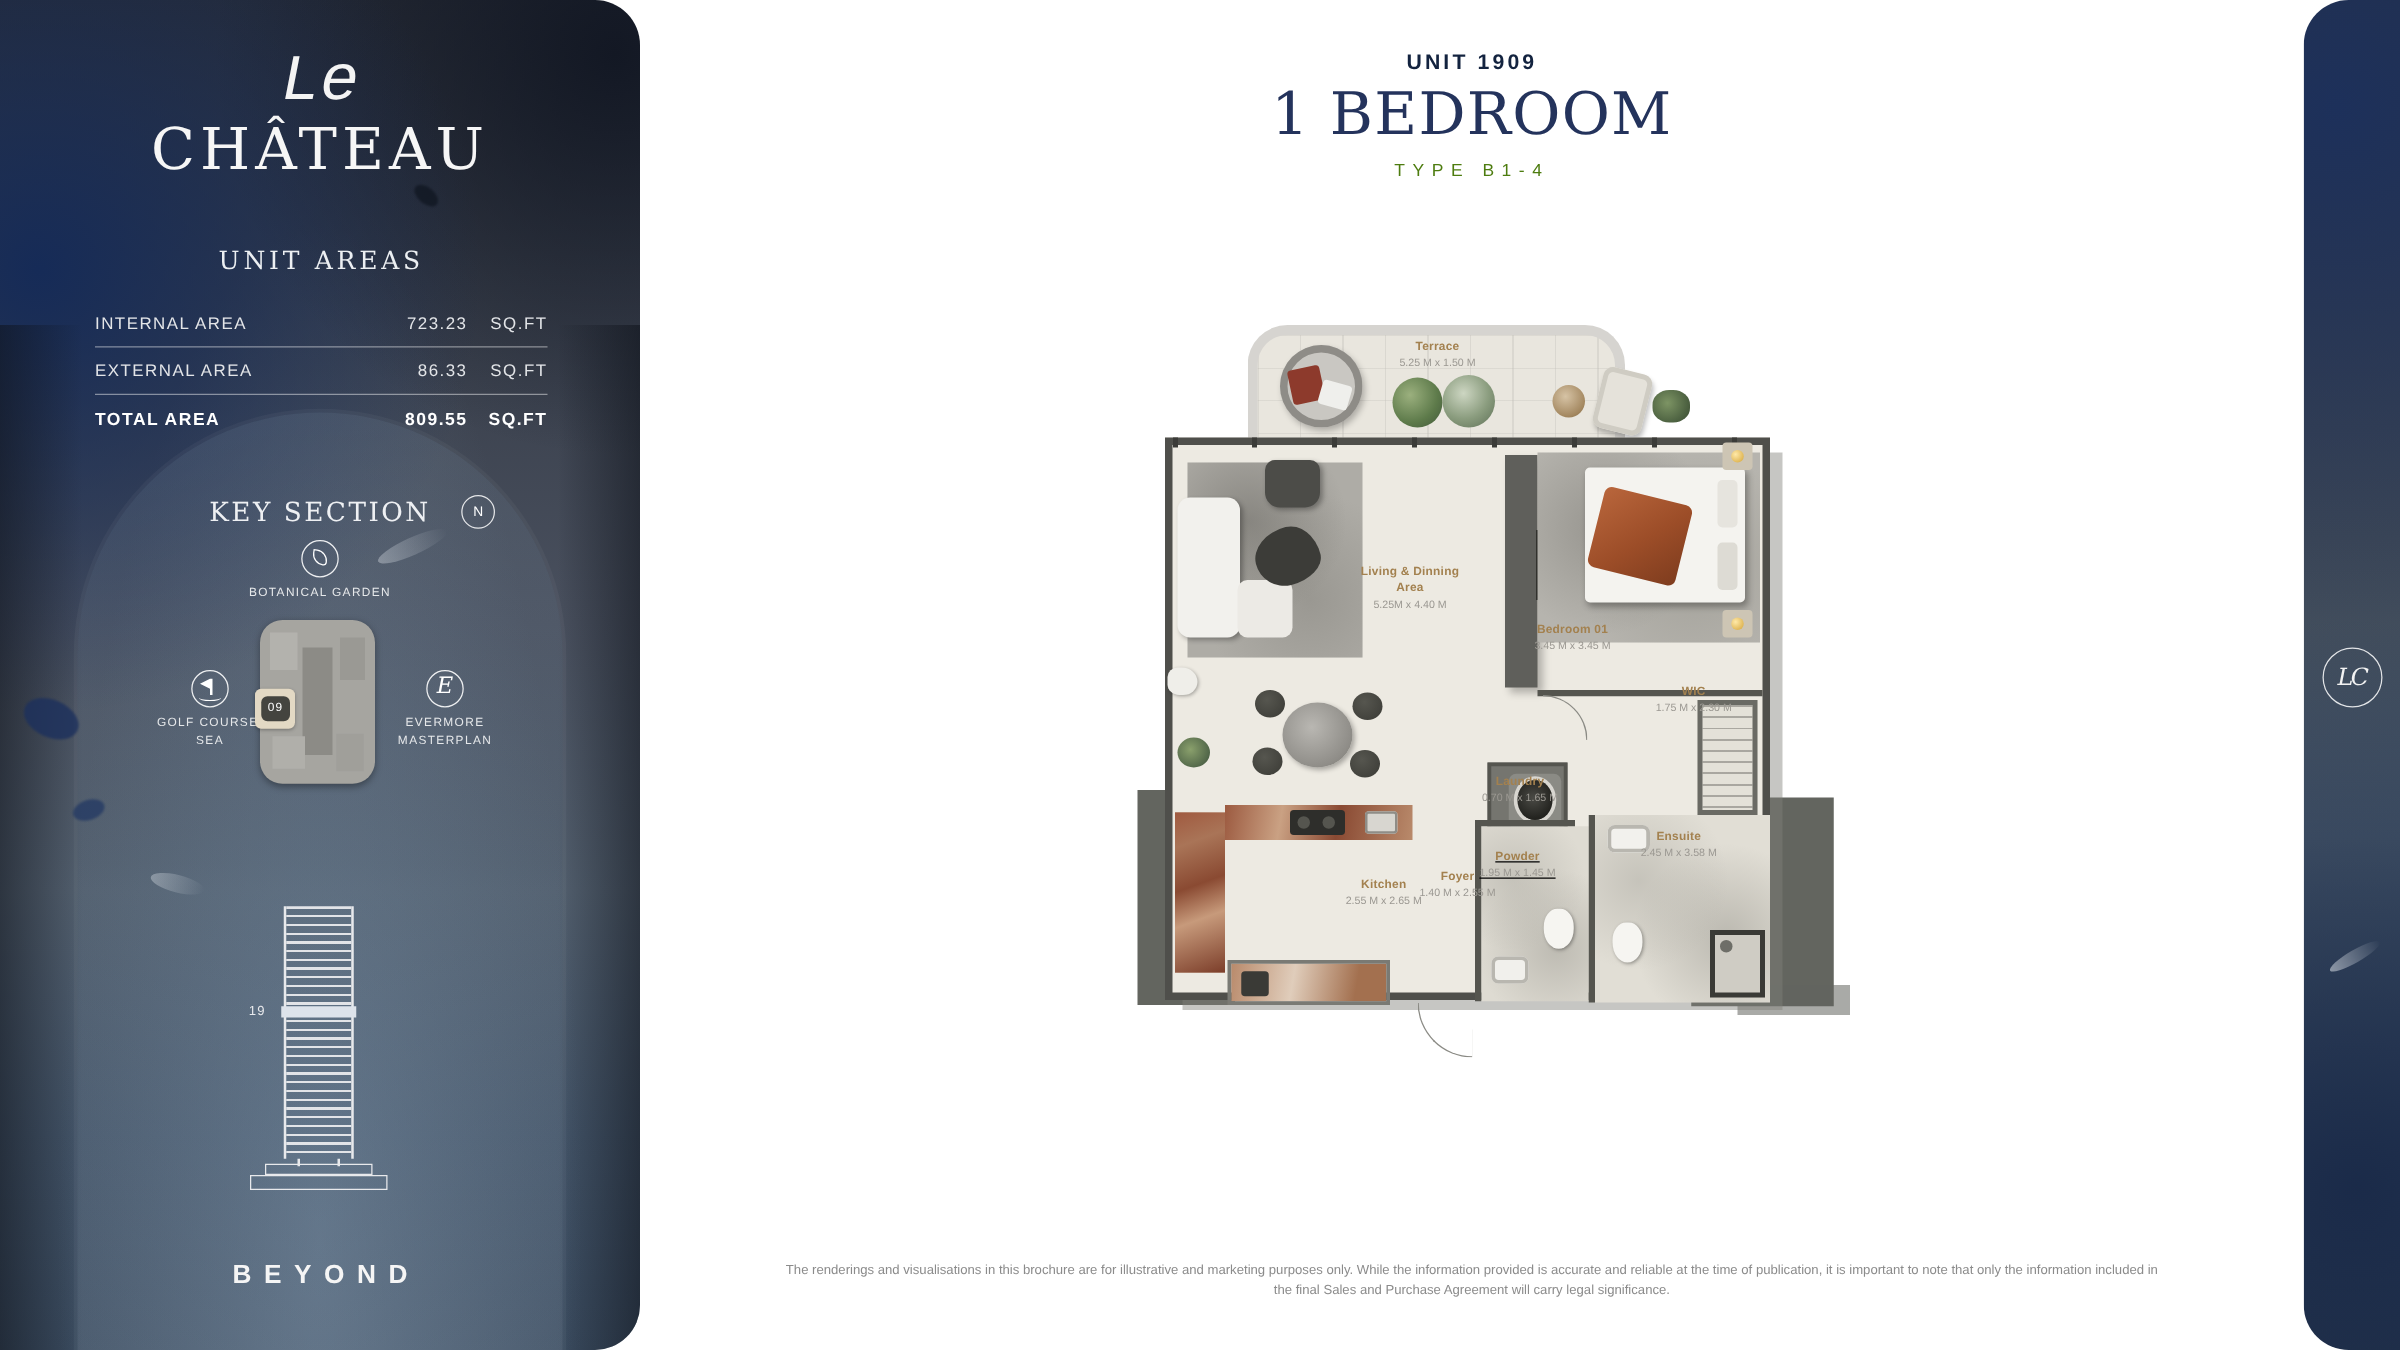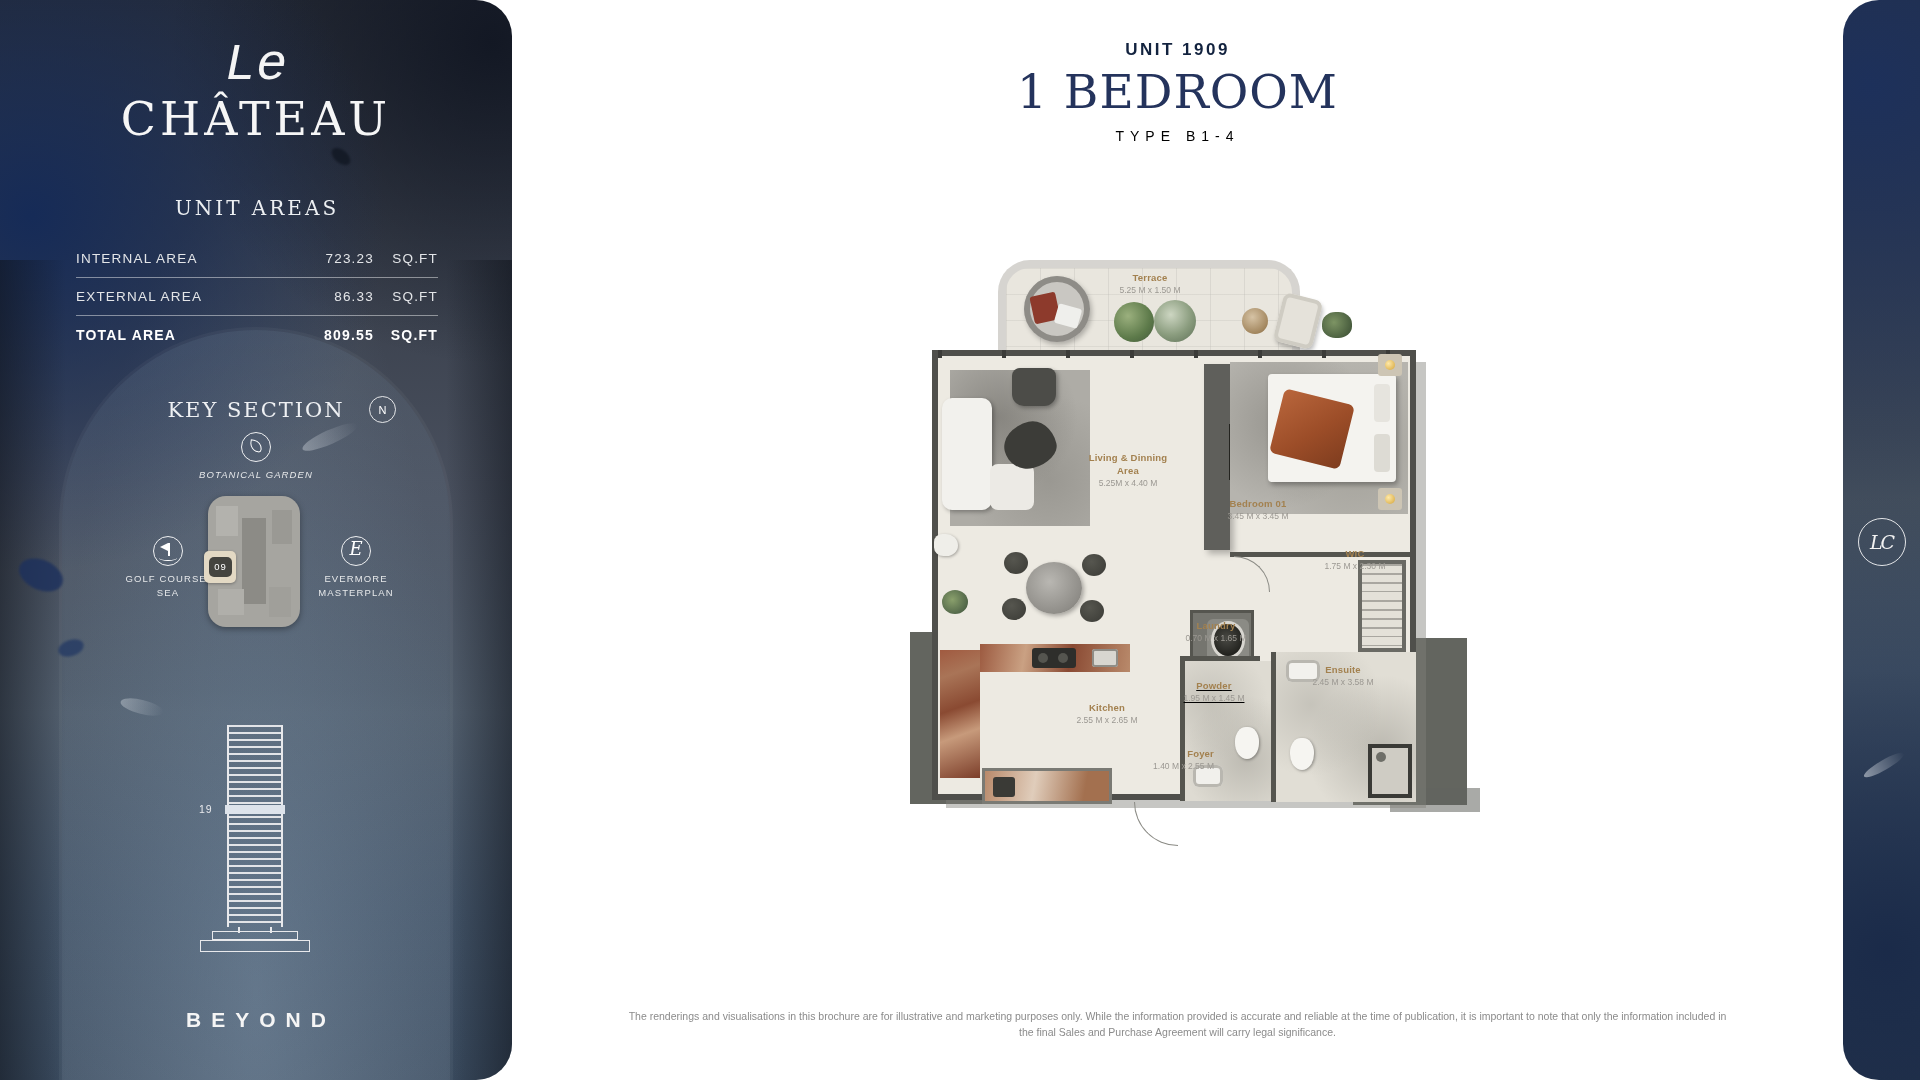--- a/index.html
+++ b/index.html
@@ -55,21 +55,21 @@
   .key-title { position:absolute; left:0; width:512px; text-align:center;
     font-family:"DejaVu Serif", serif; font-size:21px; letter-spacing:2px; color:#eef0f3; }
   .compass { position:absolute; left:369px; top:-2px; width:27px; height:27px;
     border:1.3px solid rgba(255,255,255,.85); border-radius:50%; text-align:center;
     line-height:26px; font-size:11px; color:#fff; letter-spacing:0; }
 
   .landmark { position:absolute; text-align:center; color:#e9ebee; }
   .lm-circle { width:30px; height:30px; border:1.4px solid rgba(255,255,255,.9);
     border-radius:50%; margin:0 auto 6px auto; position:relative; }
   .lm-lines { font-size:9.5px; letter-spacing:1.1px; line-height:1.5; color:#e6e8ea; }
-  .lm-top { left:176px; top:432px; width:160px;font-style:italic; }
+  .lm-top { left:176px; top:432px; width:160px; }
   .lm-left { left:118px; top:536px; width:100px; }
   .lm-right { left:296px; top:536px; width:120px; }
   .lm-bottom { left:176px; top:640px; width:160px; }
 
   .leaf { position:absolute; left:8px; top:7px; width:12px; height:12px;
     border:1.4px solid #fff; border-radius:0 100% 4px 100%; transform:rotate(8deg); }
   .golf-pole { position:absolute; left:14px; top:6px; width:1.5px; height:13px; background:#fff; }
   .golf-flag { position:absolute; left:6px; top:6px; width:0; height:0;
     border-top:4px solid transparent; border-bottom:4px solid transparent; border-right:8px solid #fff; }
   .golf-ground { position:absolute; left:5px; top:18px; width:18px; height:6px;
@@ -120,21 +120,21 @@
     width:48px; height:48px; border:1.2px solid rgba(255,255,255,.85); border-radius:50%;
     text-align:center; line-height:46px; font-family:"DejaVu Serif", serif; font-style:italic;
     font-size:19px; color:#f2f2f2; letter-spacing:-2px; }
 
   
   .main { position:absolute; left:512px; top:0; width:1331px; height:860px; }
   .plan-header { position:absolute; left:0; top:40px; width:1331px; text-align:center; }
   .hd-unit { font-size:17px; font-weight:bold; letter-spacing:2.5px; color:#13233f; }
   .hd-title { font-family:"DejaVu Serif", serif; font-size:47px; color:#24335c;
     letter-spacing:1px; margin-top:6px; line-height:1.1; }
-  .hd-type { font-size:14px; letter-spacing:6px; color:#000000; margin-top:10px; }
+  .hd-type { font-size:14px; letter-spacing:6px; color:#4d7c0f; margin-top:10px; }
 
   .disclaimer { position:absolute; left:50%; transform:translateX(-50%); top:1008px;
     width:1110px; text-align:center; font-size:10.5px; line-height:1.55; color:#8b8b8b; }
 
   
   .floorplan { position:absolute; left:398px; top:258px; width:558px; height:552px; }
 
   .terrace { position:absolute; left:88px; top:2px; width:302px; height:96px;
     border:8px solid #d6d4d0; border-bottom:none; border-radius:32px 32px 0 0;
     background:
@@ -265,21 +265,21 @@
 
   .room-label { position:absolute; text-align:center; line-height:1.35; }
   .room-name { font-size:9.5px; font-weight:bold; color:#a3814f; letter-spacing:.2px; }
   .room-dims { font-size:8.5px; color:#9b9892; }
   .lbl-terrace { left:160px; top:14px; width:160px; }
   .lbl-living { left:168px; top:194px; width:100px; }
   .lbl-bedroom { left:288px; top:240px; width:120px; }
   .lbl-wic { left:390px; top:290px; width:110px; }
   .lbl-laundry { left:258px; top:362px; width:96px; }
   .lbl-kitchen { left:142px; top:444px; width:110px; }
-  .lbl-foyer { left:208px; top:490px; width:96px;text-align:right; }
+  .lbl-foyer { left:208px; top:438px; width:96px; }
   .lbl-powder { left:258px; top:422px; width:92px;text-decoration:underline; }
   .lbl-ensuite { left:378px; top:406px; width:110px; }
 </style>
 </head>
 <body>
 
 <div class="page">
 
   <aside class="left-panel">
     <div class="col-shade-l"></div>

